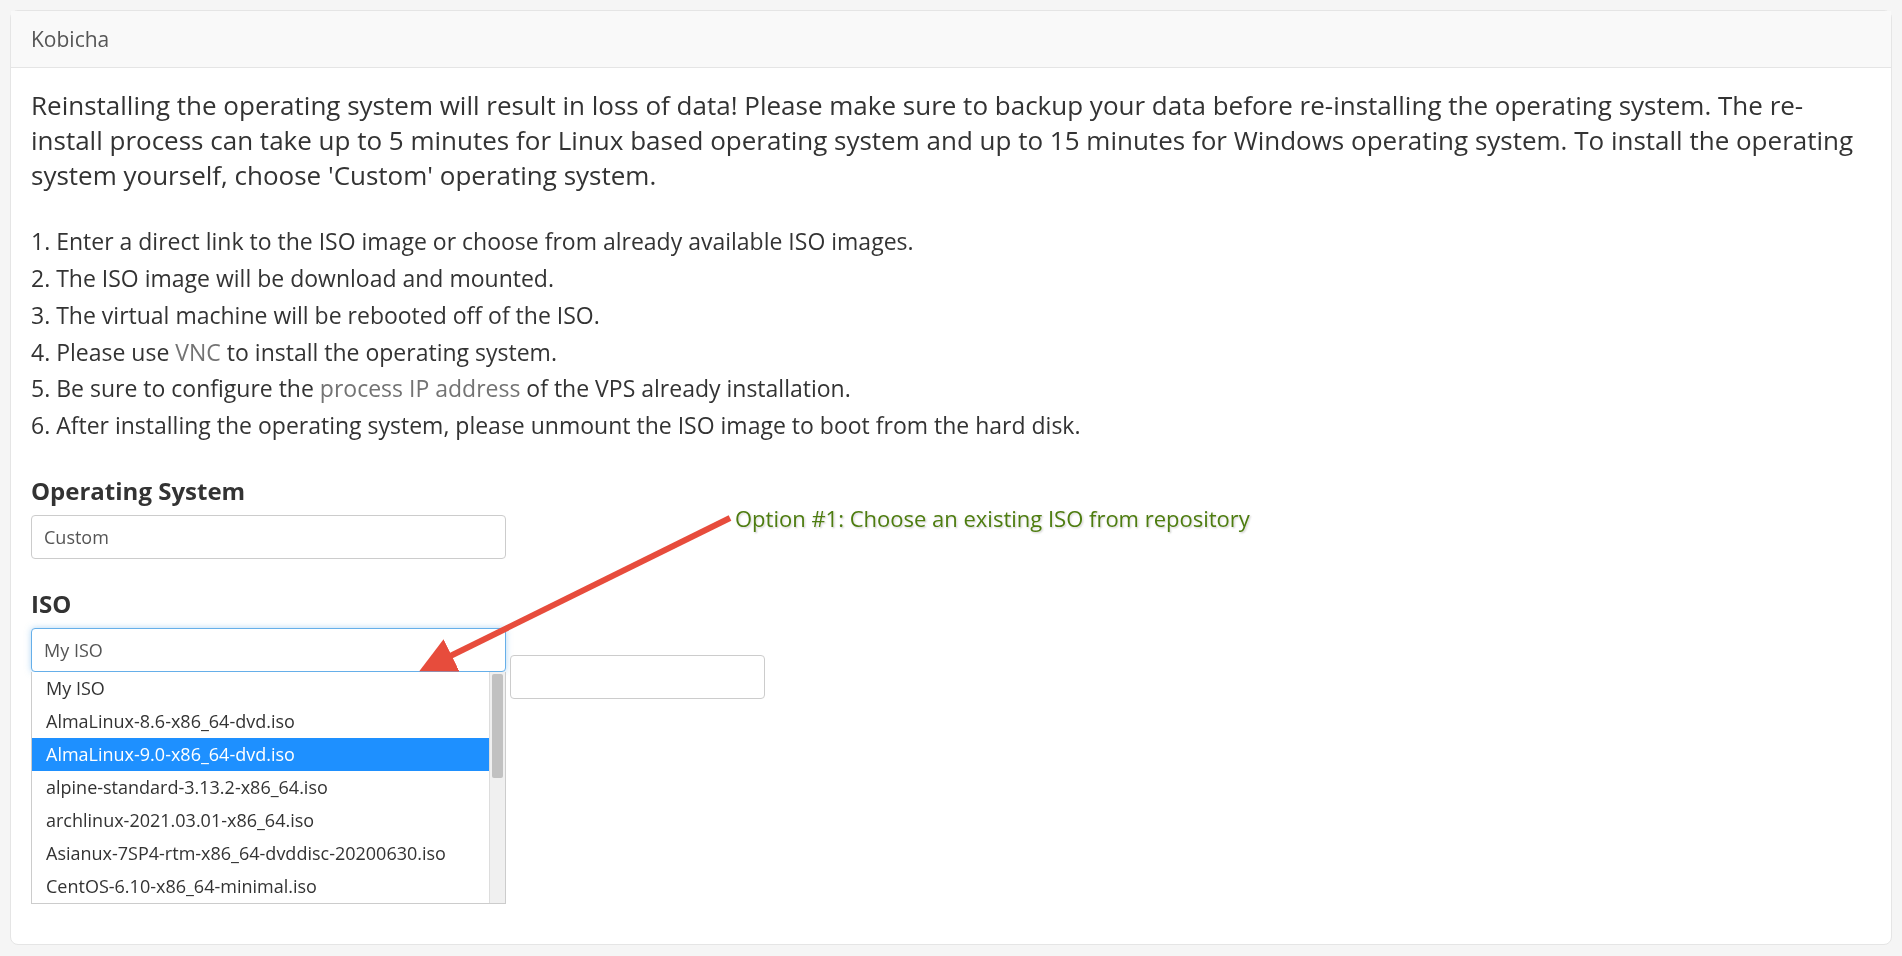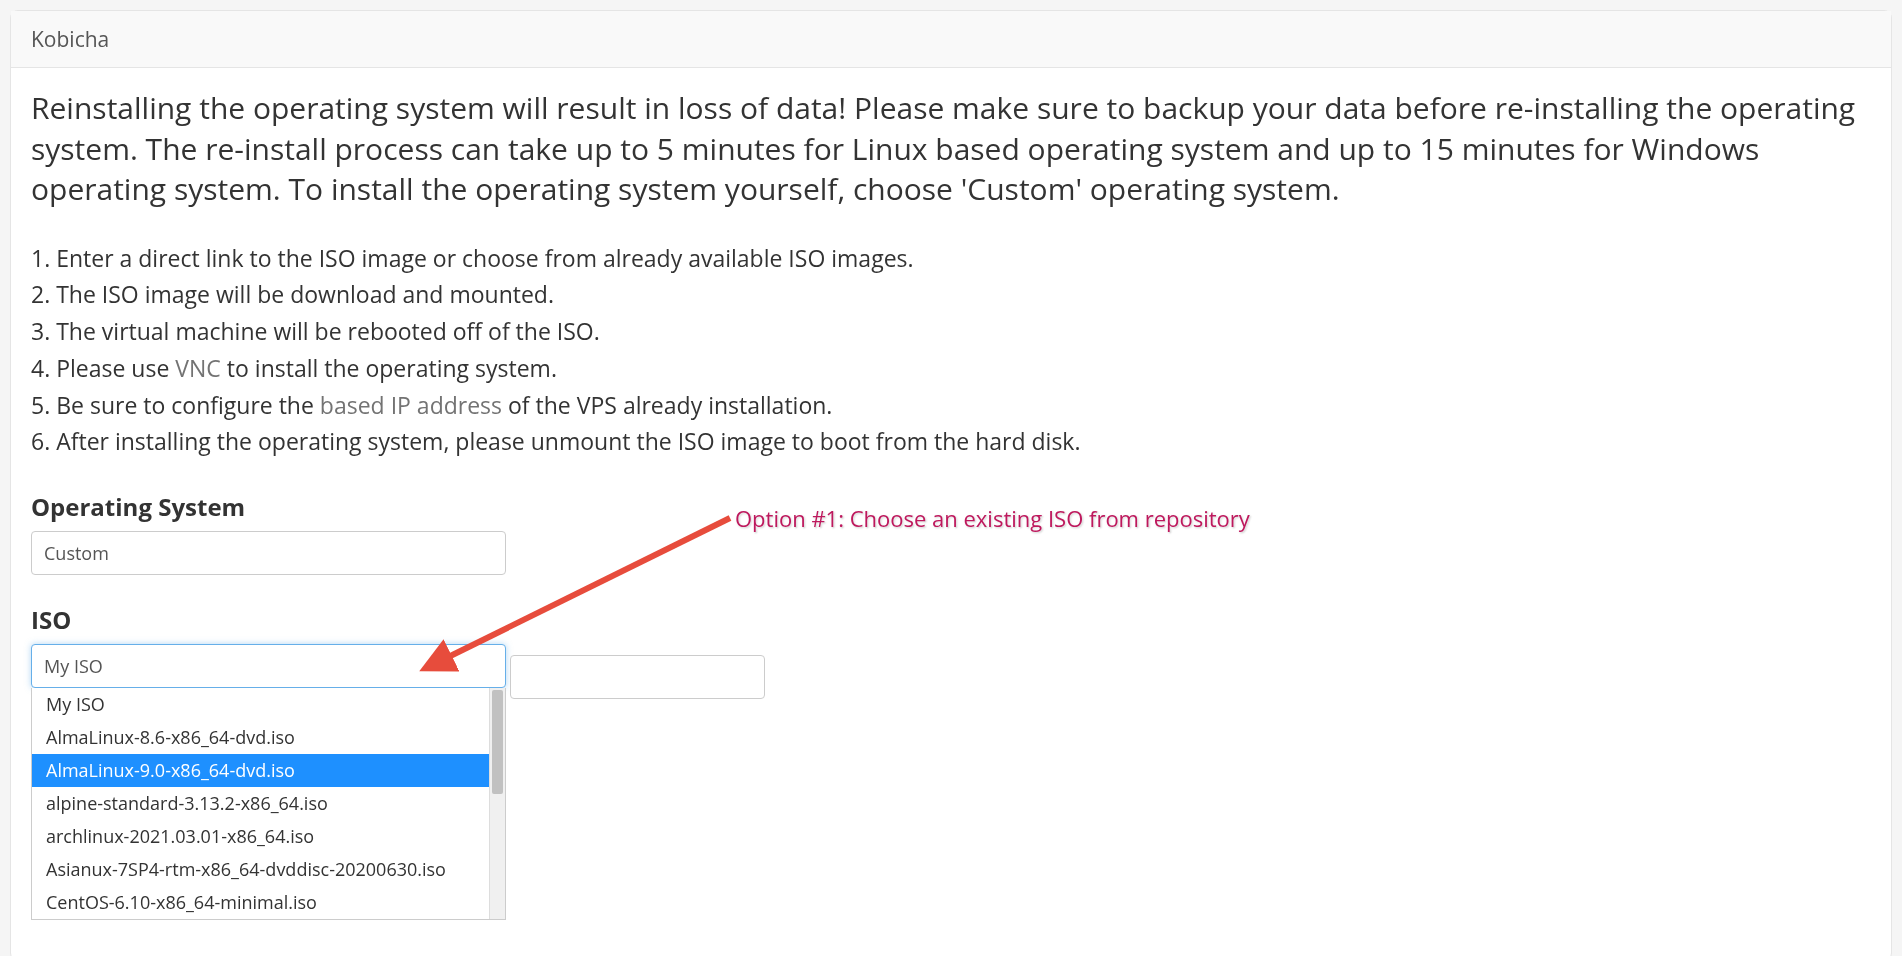--- a/index.html
+++ b/index.html
@@ -19,21 +19,21 @@
       background: #f9f9f9;
       border-bottom: 1px solid #e5e5e5;
       padding: 14px 20px;
       font-size: 21px;
       color: #555;
     }
     .panel-body {
       padding: 20px 20px 40px 20px;
     }
     .warning-text {
-      font-size: 30px;
+      font-size: 26px;
       line-height: 1.35;
       color: #333;
       margin-bottom: 30px;
     }
     .instructions {
       font-size: 23px;
       line-height: 1.6;
       color: #333;
       margin-bottom: 30px;
     }
@@ -111,21 +111,21 @@
       height: 44px;
       border: 1px solid #ccc;
       border-radius: 4px;
       background: #fff;
     }
     .annotation {
       position: absolute;
       left: 735px;
       top: 493px;
       font-size: 22px;
-      color: #be185d;
+      color: #4d7c0f;
       text-shadow: 0 0 3px #fff, 0 0 5px #fff, 1px 1px 2px rgba(0,0,0,0.3);
       font-weight: 400;
       pointer-events: none;
     }
     .arrow-svg {
       position: absolute;
       left: 400px;
       top: 498px;
       width: 340px;
       height: 170px;
@@ -148,21 +148,21 @@
       <div class="warning-text">Reinstalling the operating system will result in loss of data! Please make sure to backup your data before re-installing the operating system. The re-install process can take up to 5 minutes for Linux based operating system and up to 15 minutes for Windows operating system. To install the operating system yourself, choose 'Custom' operating system.</div>
 
       <div class="instructions">
         <div>1. Enter a direct link to the ISO image or choose from already available ISO images.</div>
         <div>2. The ISO image will be download and mounted.</div>
         <div>3. The virtual machine will be rebooted off of the ISO.</div>
         <div>
           <span>4. Please use </span><a href="#">VNC</a><span> to install the operating system.</span>
         </div>
         <div>
-          <span>5. Be sure to configure the </span><a href="#">based IP address</a><span> of the VPS already installation.</span>
+          <span>5. Be sure to configure the </span><a href="#">process IP address</a><span> of the VPS already installation.</span>
         </div>
         <div>6. After installing the operating system, please unmount the ISO image to boot from the hard disk.</div>
       </div>
 
       <label class="form-label">Operating System</label>
       <div class="form-select">
         <span>Custom</span>
       </div>
 
       <label class="form-label">ISO</label>

